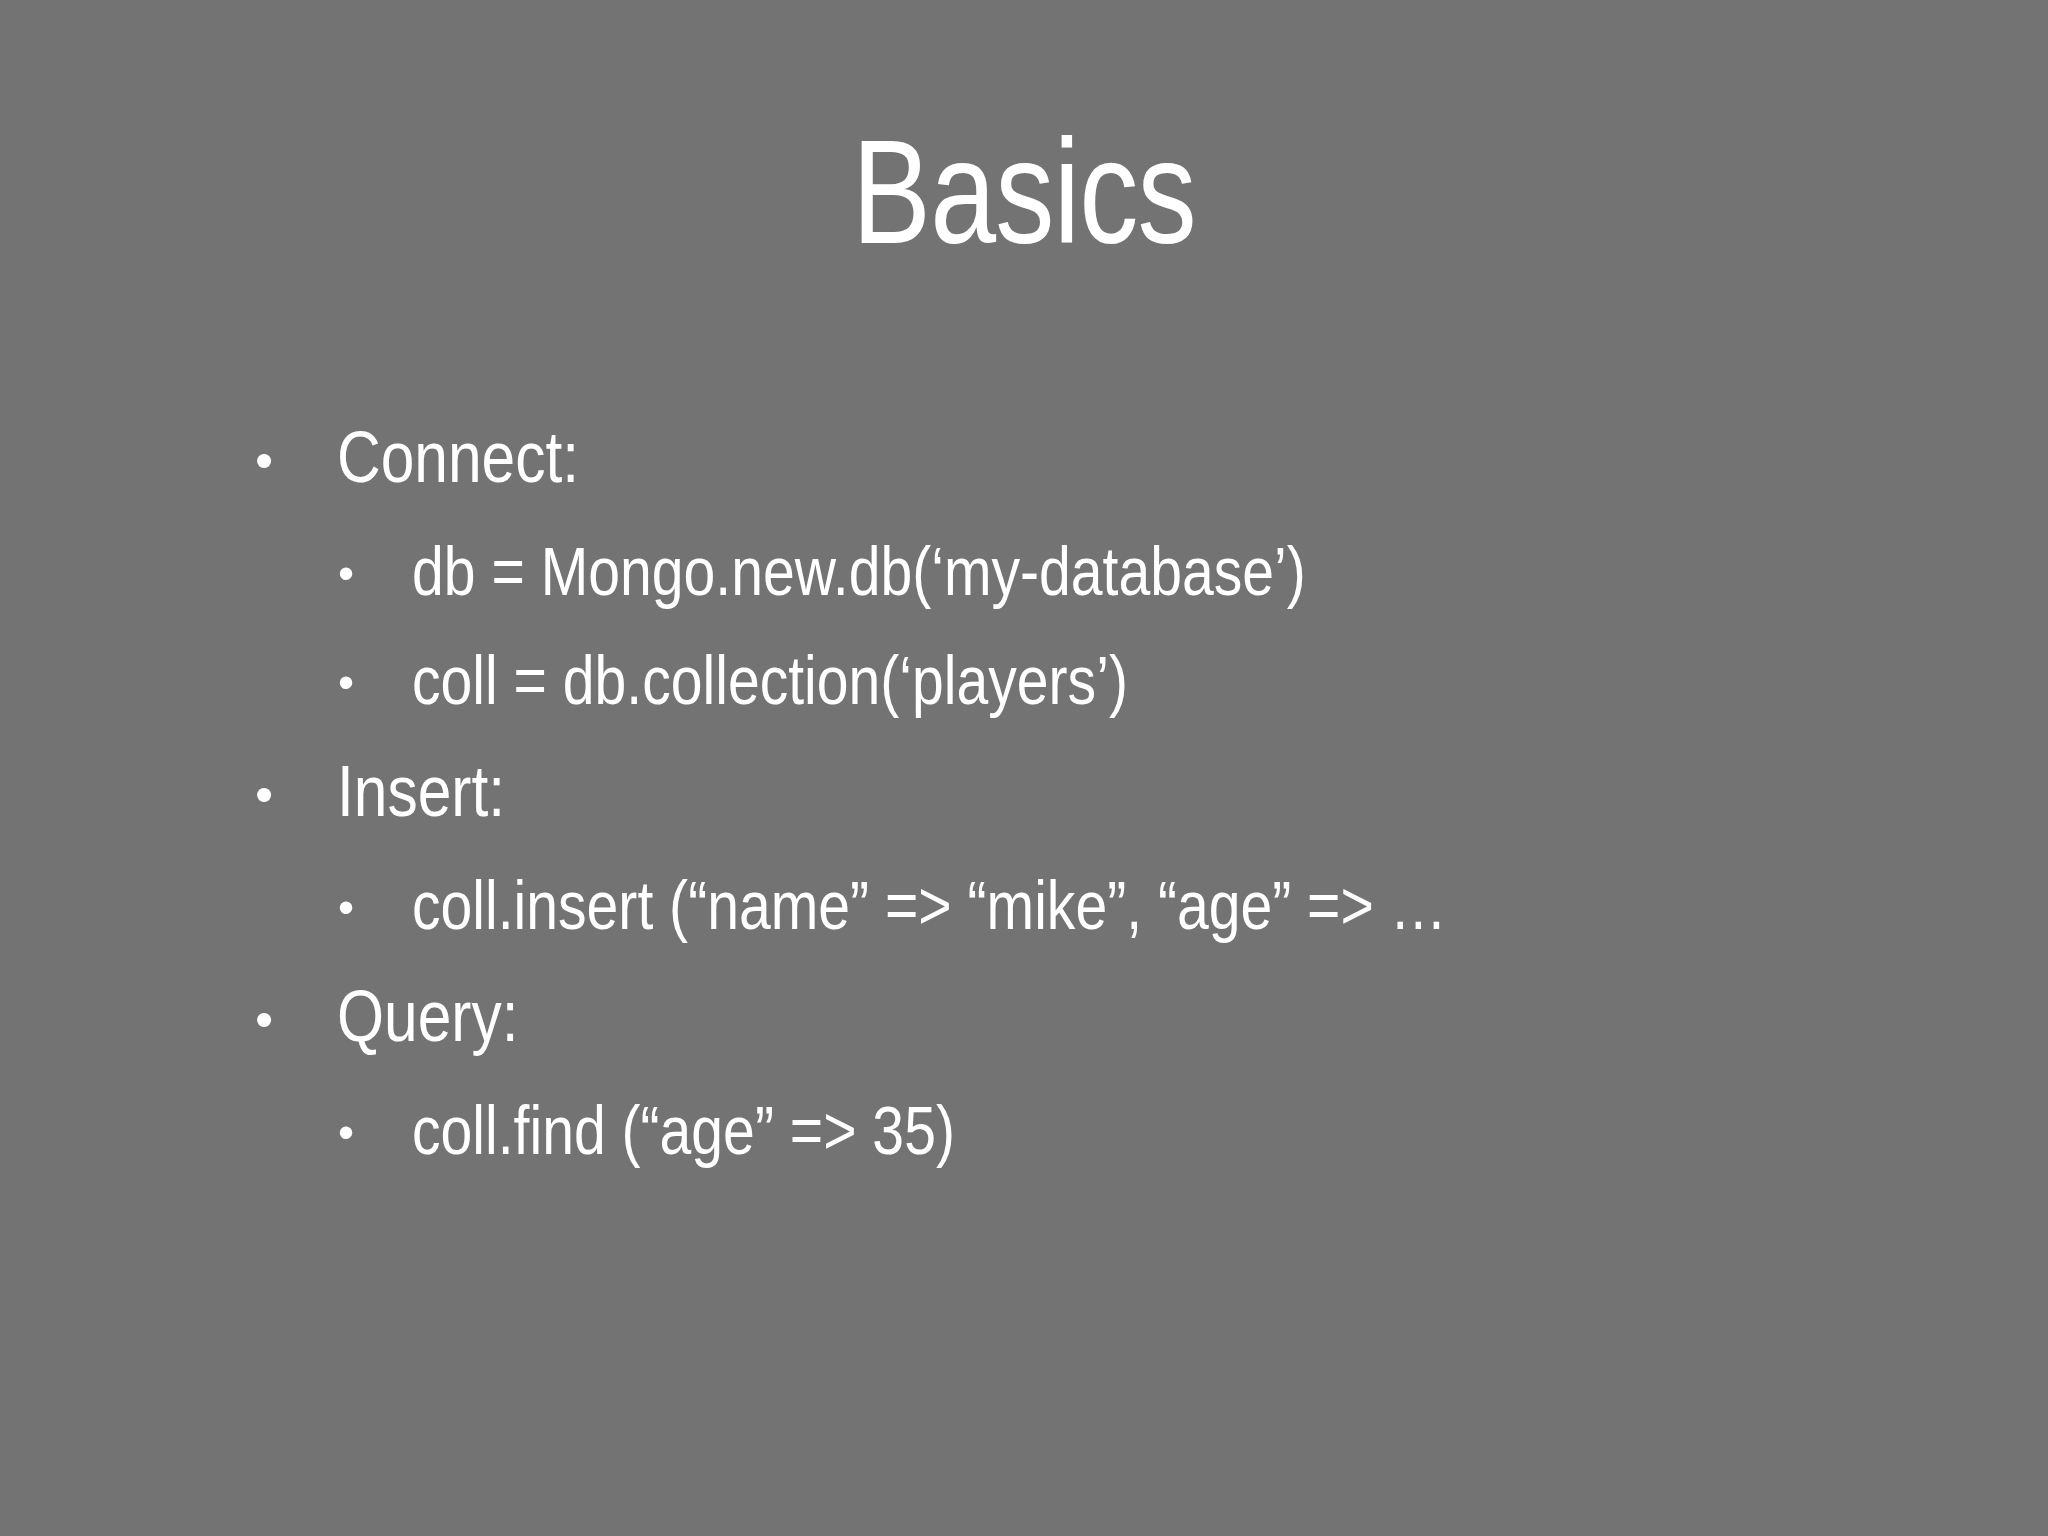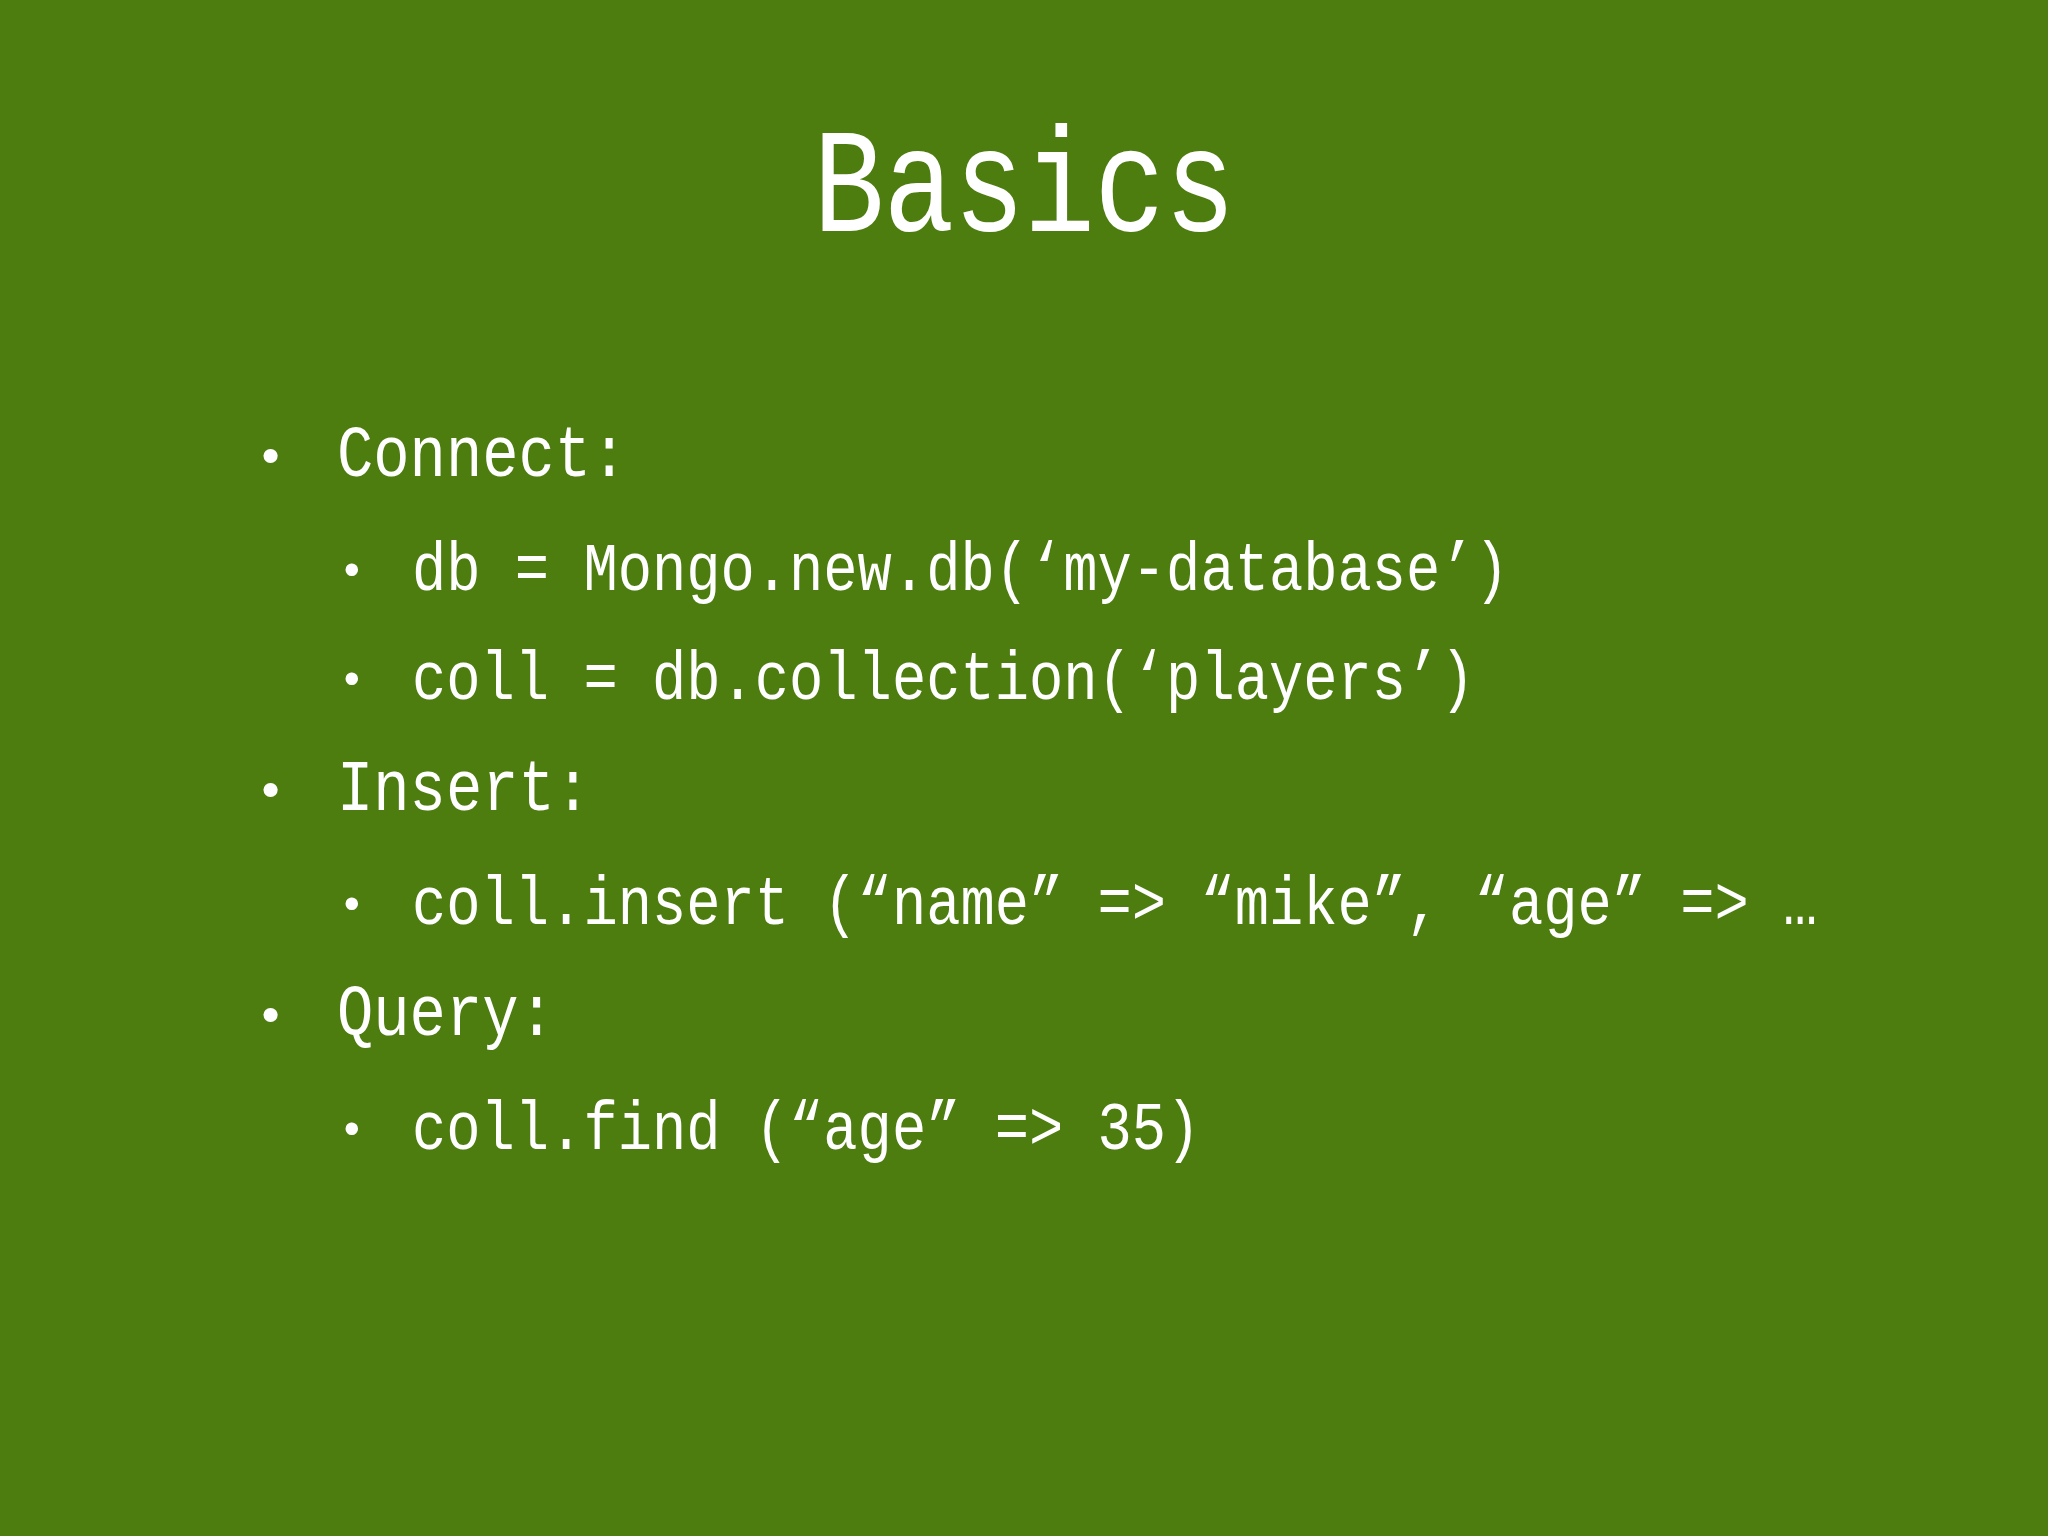--- a/index.html
+++ b/index.html
@@ -4,23 +4,23 @@
 <style>
   html, body {
     margin: 0;
     padding: 0;
     background: #000000;
   }
   .slide {
     position: relative;
     width: 2048px;
     height: 1536px;
-    background: #4d7c0f;
+    background: #737373;
     overflow: hidden;
-    font-family: Liberation Mono, monospace;
+    font-family: Liberation Sans, sans-serif;
     color: #ffffff;
     -webkit-font-smoothing: antialiased;
   }
 
   
   .slide-title {
     position: absolute;
     top: 118px;
     left: 0;
     width: 100%;

